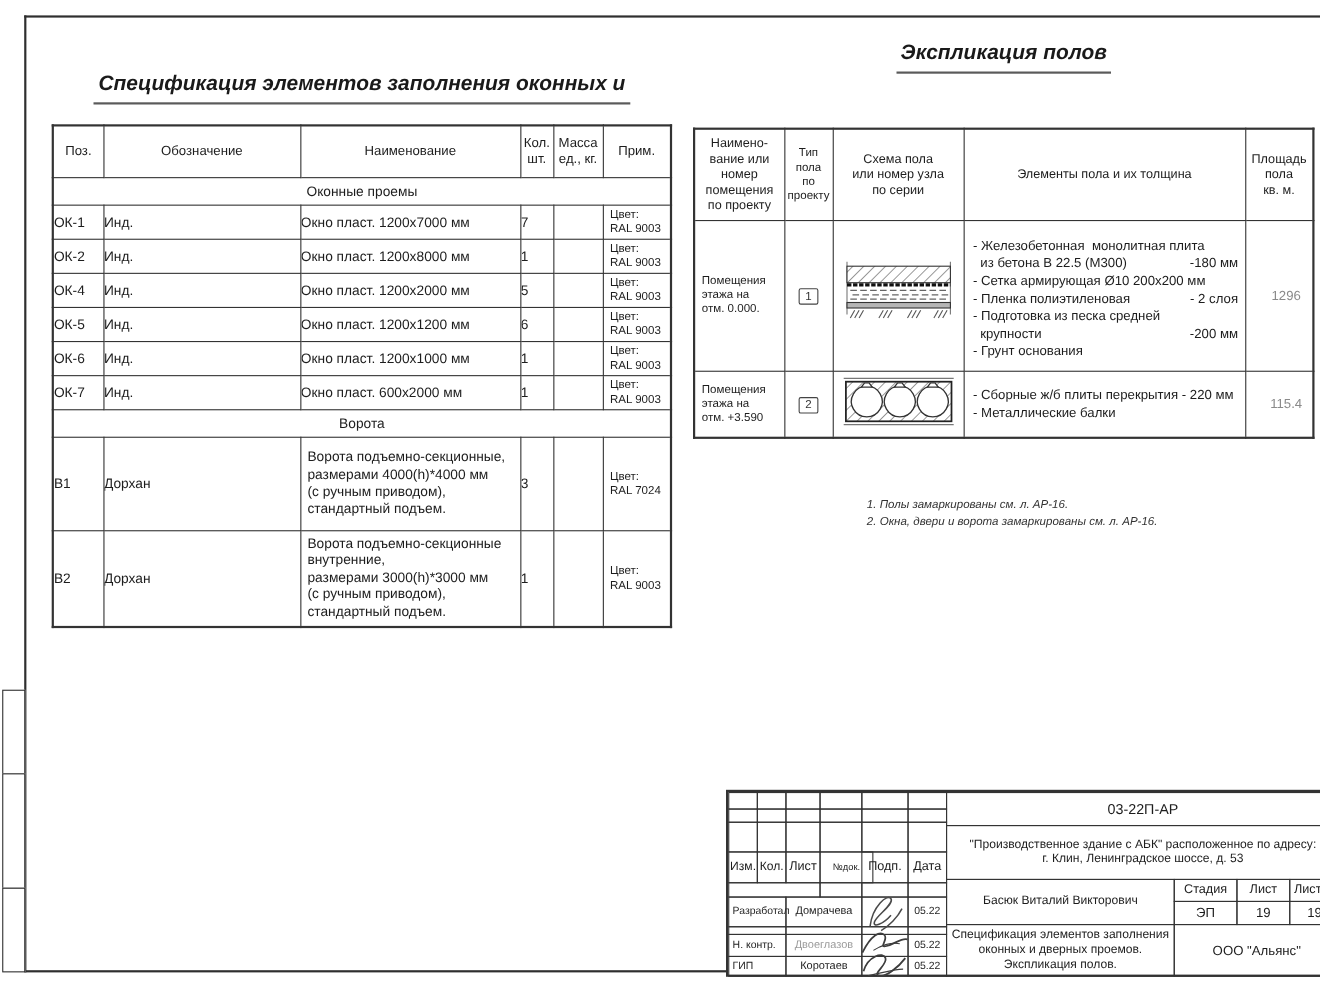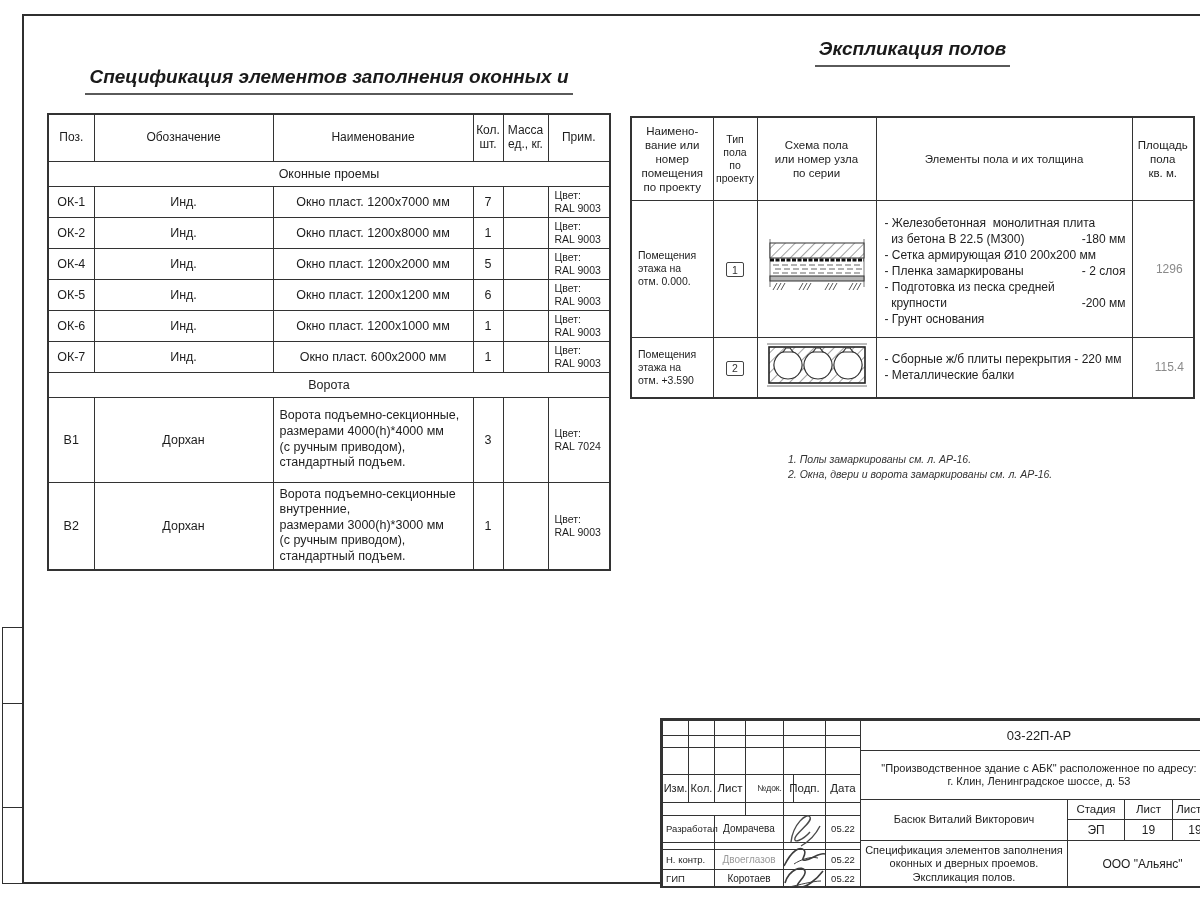--- a/index.html
+++ b/index.html
@@ -18,21 +18,21 @@
   
   table { border-collapse:collapse; table-layout:fixed; }
   .spec, .floors { position:absolute; background:#fff; }
   .spec td, .spec th, .floors td, .floors th {
       border:1px solid #333; font-weight:normal; vertical-align:middle;
       overflow:hidden; }
   .spec { left:47px; top:113px; width:564px; border:2px solid #333; }
   .floors { left:630px; top:116px; width:565px; border:2px solid #333; }
 
   .spec th { font-size:12px; white-space:pre-line; line-height:1.15; }
-  .cell-center { text-align:center; font-size:12.5px; }
+  .cell-center { text-align:left; font-size:12.5px; }
   .section-row td { text-align:center; font-size:12.5px; }
   .note-cell { font-size:10.5px; line-height:1.2; padding-left:6px; white-space:pre-line; }
   .name-left { font-size:12.5px; line-height:1.25; padding:4px 6px; white-space:pre-line; text-align:left; vertical-align:middle; }
 
   .floors th { font-size:11.5px; line-height:1.22; text-align:center; white-space:pre-line; }
   .room-cell { font-size:10.5px; line-height:1.25; padding-left:6px; white-space:pre-line; text-align:left; }
   .area-cell { font-size:12px; color:#8a8a8a; text-align:center;padding-left:13px; }
   .type-cell { text-align:center; }
   .typebox { display:inline-flex; width:18px; height:15px; border:1px solid #444;
              align-items:center; justify-content:center; font-size:10.5px; color:#333; border-radius:2px;}
@@ -251,21 +251,21 @@
           </div>
       <div class="el-line">
             <span class="t">  из бетона В 22.5 (М300)</span>
             <span class="v">-180 мм</span>
           </div>
       <div class="el-line">
             <span class="t">- Сетка армирующая Ø10 200х200 мм</span>
             <span class="v"></span>
           </div>
       <div class="el-line">
-            <span class="t">- Пленка замаркированы</span>
+            <span class="t">- Пленка полиэтиленовая</span>
             <span class="v">- 2 слоя</span>
           </div>
       <div class="el-line">
             <span class="t">- Подготовка из песка средней</span>
             <span class="v"></span>
           </div>
       <div class="el-line">
             <span class="t">  крупности</span>
             <span class="v">-200 мм</span>
           </div>

